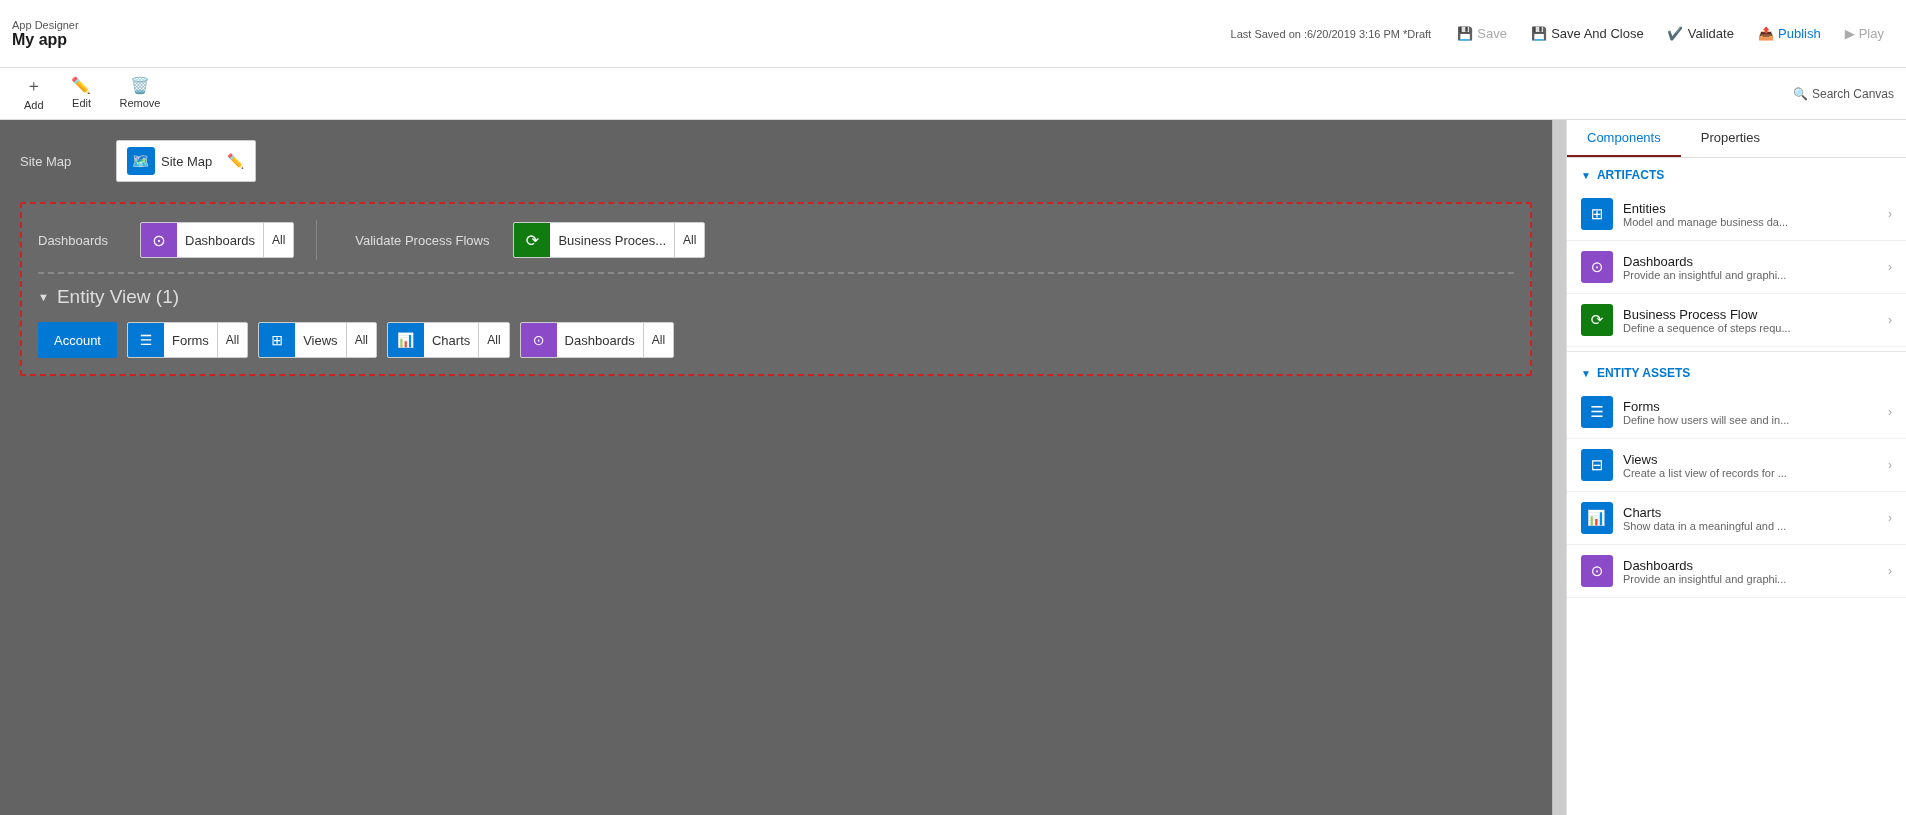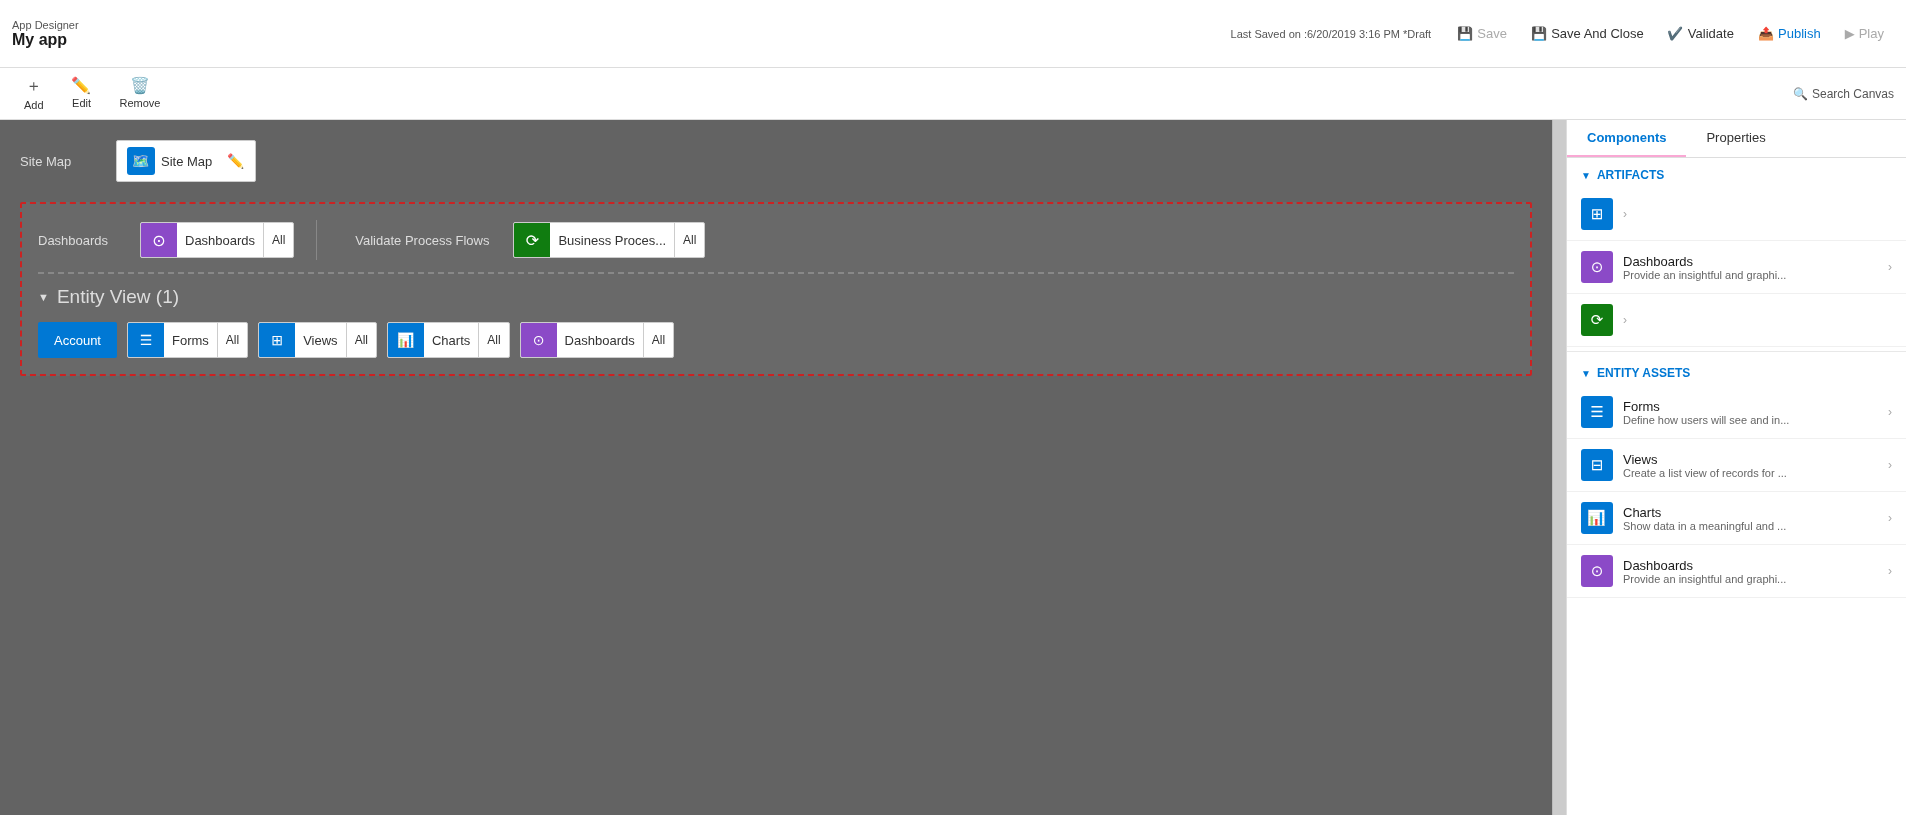--- a/index.html
+++ b/index.html
@@ -158,21 +158,21 @@
       overflow: hidden;
     }
     .panel-tabs {
       display: flex;
       border-bottom: 1px solid #ddd;
     }
     .panel-tab {
       padding: 10px 20px; font-size: 13px; cursor: pointer; color: #333;
       border-bottom: 2px solid transparent;
     }
-    .panel-tab.active { border-bottom: 2px solid #f9a8d4; color: #0078d4; font-weight: 700; }
+    .panel-tab.active { border-bottom: 2px solid #7f1d1d; color: #0078d4; font-weight: 400; }
 
     
     .panel-content {
       flex: 1;
       overflow-y: auto;
       padding: 0;
     }
 
     .section-header {
       display: flex; align-items: center; gap: 6px;
@@ -334,34 +334,42 @@
 
     <div class="panel-content">
 
       <div class="section-header">
         <span class="chevron-section">▼</span>
         <span class="section-title">ARTIFACTS</span>
       </div>
 
       <div class="panel-item">
         <div class="panel-item-icon" style="background:#0078d4;">⊞</div>
+        <div class="panel-item-text">
+          <div class="panel-item-title">Entities</div>
+          <div class="panel-item-desc">Model and manage business da...</div>
+        </div>
         <span class="panel-item-chevron">›</span>
       </div>
 
       <div class="panel-item">
         <div class="panel-item-icon" style="background:#8B4AC7;">⊙</div>
         <div class="panel-item-text">
           <div class="panel-item-title">Dashboards</div>
           <div class="panel-item-desc">Provide an insightful and graphi...</div>
         </div>
         <span class="panel-item-chevron">›</span>
       </div>
 
       <div class="panel-item">
         <div class="panel-item-icon" style="background:#107C10;">⟳</div>
+        <div class="panel-item-text">
+          <div class="panel-item-title">Business Process Flow</div>
+          <div class="panel-item-desc">Define a sequence of steps requ...</div>
+        </div>
         <span class="panel-item-chevron">›</span>
       </div>
 
       <div class="section-divider"></div>
 
       <div class="section-header">
         <span class="chevron-section">▼</span>
         <span class="section-title">ENTITY ASSETS</span>
       </div>
 

